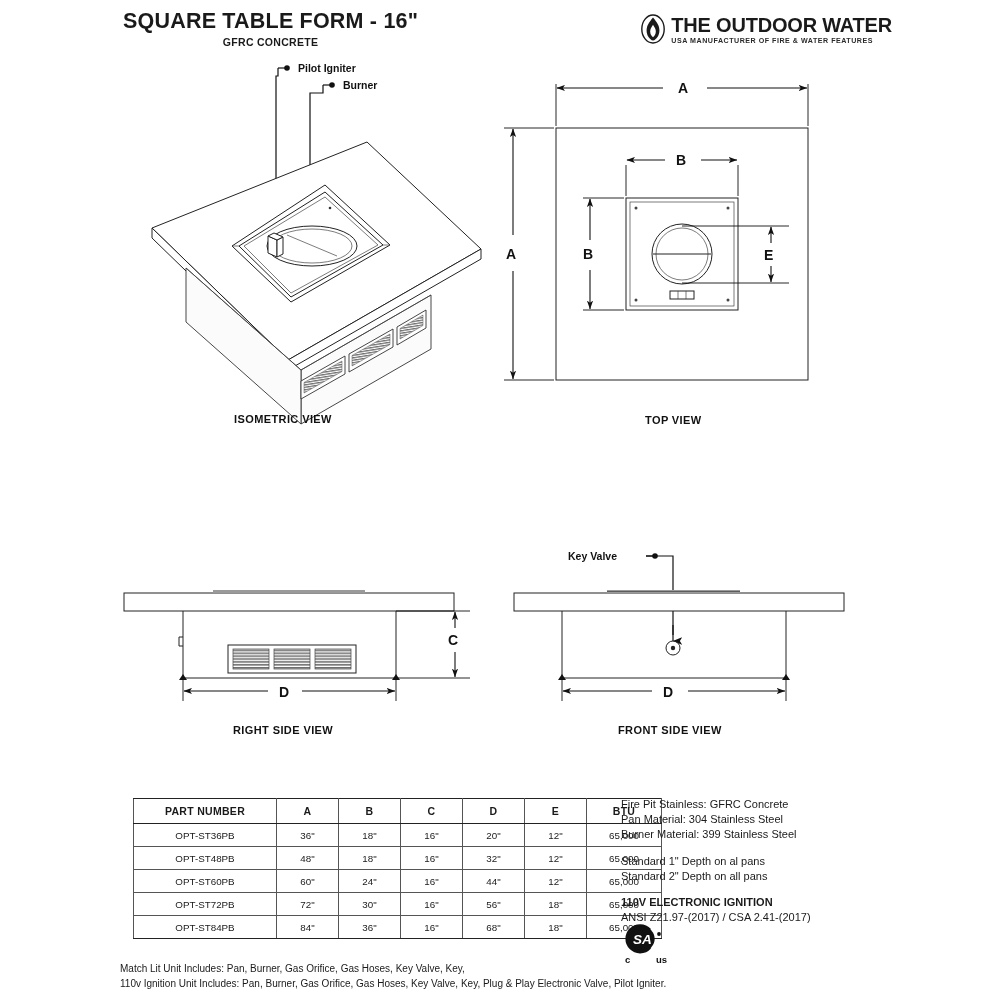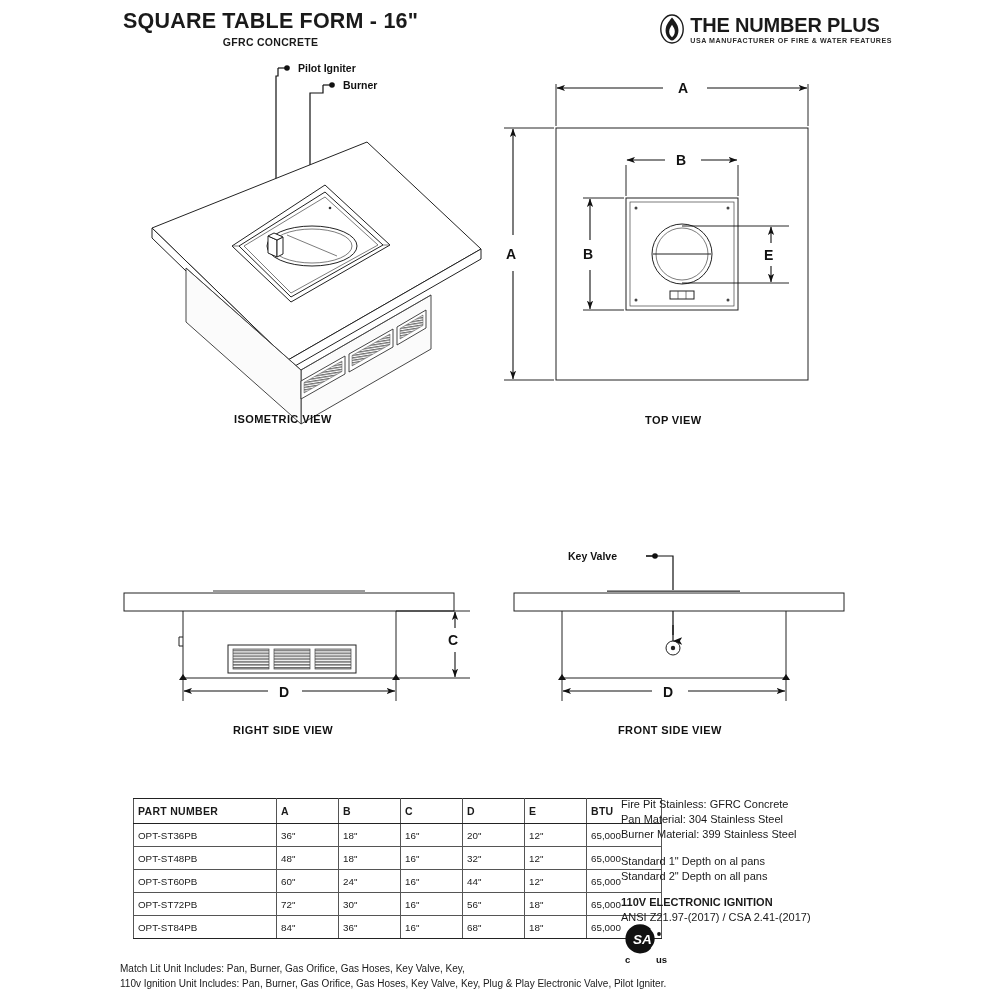--- a/index.html
+++ b/index.html
@@ -101,21 +101,21 @@
 
   
   #spec-table {
     position: absolute;
     left: 133px; top: 798px;
     border-collapse: collapse;
     font-size: 10px;
   }
   #spec-table th, #spec-table td {
     border: 1px solid #555;
-    text-align: left;
+    text-align: center;
     white-space: nowrap;
   }
   #spec-table thead th {
     font-weight: bold;
     font-size: 10.5px;
     letter-spacing: 0.3px;
     padding: 6px 4px;
     border-top: 1.6px solid #222;
     border-bottom: 1.6px solid #222;
   }
@@ -171,21 +171,21 @@
     <span id="brand-flame">
       <svg width="26" height="32" viewBox="0 0 26 32">
         <ellipse cx="13" cy="17" rx="11.2" ry="14" fill="none" stroke="#1a1a1a" stroke-width="1.4"></ellipse>
         <path d="M13 5.5 C9 10.5 6.6 13.6 6.6 18.4 C6.6 23.6 9.6 27.4 13 28.6
                  C16.4 27.4 19.4 23.6 19.4 18.4 C19.4 13.6 17 10.5 13 5.5 Z" fill="#1a1a1a"></path>
         <path d="M13 12.8 C11.2 15.6 10.2 17.2 10.2 19.6 C10.2 22.4 11.6 24.4 13 25.2
                  C14.4 24.4 15.8 22.4 15.8 19.6 C15.8 17.2 14.8 15.6 13 12.8 Z" fill="#ffffff"></path>
       </svg>
     </span>
     <span id="brand-text-wrap">
-      <span id="brand-name">THE NUMBER PLUS</span>
+      <span id="brand-name">THE OUTDOOR WATER</span>
       <div id="brand-tagline">USA MANUFACTURER OF FIRE &amp; WATER FEATURES</div>
     </span>
   </div>
 </div>
 
 <div id="drawings">
   <svg width="1000" height="790" viewBox="0 0 1000 790">
     <defs>
       <marker id="arrS" markerWidth="9" markerHeight="7" refX="8.4" refY="3.5" orient="auto" markerUnits="userSpaceOnUse">
         <path d="M0,0.4 L8.6,3.5 L0,6.6 L2.1,3.5 Z" fill="#111"></path>

